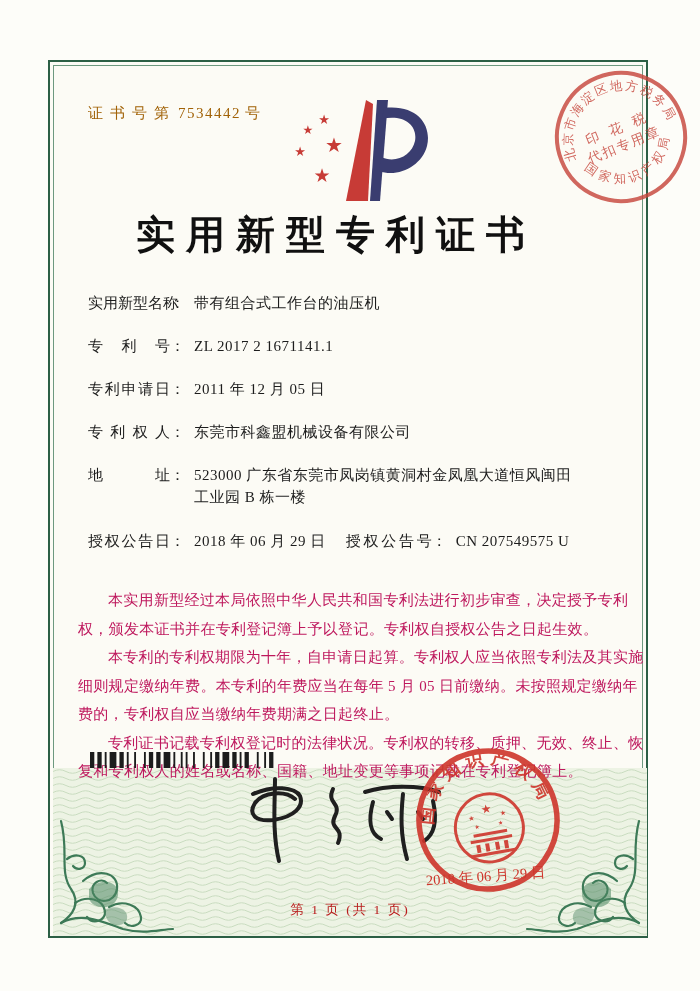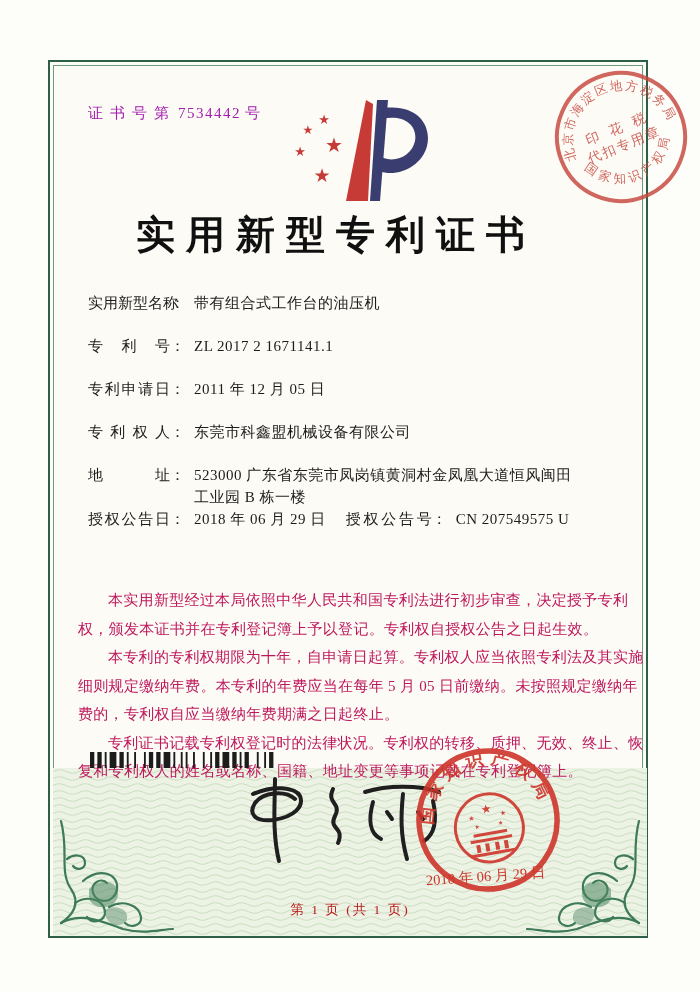--- a/index.html
+++ b/index.html
@@ -5,31 +5,31 @@
   html,body{margin:0;padding:0;background:#ffffff;}
   .page{position:relative;width:700px;height:991px;background:#fdfdf9;overflow:hidden;
         font-family:"Liberation Serif","DejaVu Serif",serif;color:#1d1d1d;}
   
   .frame-outer{position:absolute;left:48px;top:60px;width:600px;height:878px;
         border:2.5px solid #2c5f45;box-sizing:border-box;background:#fcfbf5;}
   .frame-inner{position:absolute;left:3px;top:3px;right:3px;bottom:3px;
         border:1px solid #6d997f;}
   
   .guil{position:absolute;left:53px;top:768px;width:594px;height:168px;}
-  .cert-no{position:absolute;left:88px;top:104px;font-size:15px;color:#a21caf;}
+  .cert-no{position:absolute;left:88px;top:104px;font-size:15px;color:#a16207;}
   .cert-no .sp{letter-spacing:7px;}
   .cert-no .num{letter-spacing:1.5px;margin-left:2px;}
   .cert-no .suf{margin-left:4px;}
   .logo{position:absolute;left:278px;top:98px;}
   .tax-stamp{position:absolute;left:546px;top:62px;}
   .title{position:absolute;left:0;top:208px;width:672px;text-align:center;
         font-size:39px;font-weight:700;letter-spacing:11px;color:#101010;}
   .fields{position:absolute;left:88px;top:292px;width:556px;font-size:15px;color:#1c1c1c;}
   .frow{margin-bottom:21px;line-height:22px;white-space:nowrap;}
-  .frow.addr{margin-bottom:0;}
+  .frow.addr{margin-bottom:22px;}
   .flabel{display:inline-block;width:82px;text-align:justify;text-align-last:justify;vertical-align:top;}
   .fcolon{vertical-align:top;}
   .fvalue{margin-left:9px;letter-spacing:0.5px;}
   .fvalue.pre{display:inline-block;white-space:pre-wrap;vertical-align:top;line-height:22px;}
   .grant{margin-left:20px;}
   .grant .flabel{width:86px;}
   .paras{position:absolute;left:78px;top:586px;width:566px;}
   .paras p{margin:0;text-indent:2em;font-size:15px;line-height:28.5px;color:#be185d;letter-spacing:0.3px;}
   .barcode{position:absolute;left:90px;top:752px;width:184px;height:16px;}
   .signer{position:absolute;left:110px;top:793px;font-size:16px;color:#222;line-height:32px;}

